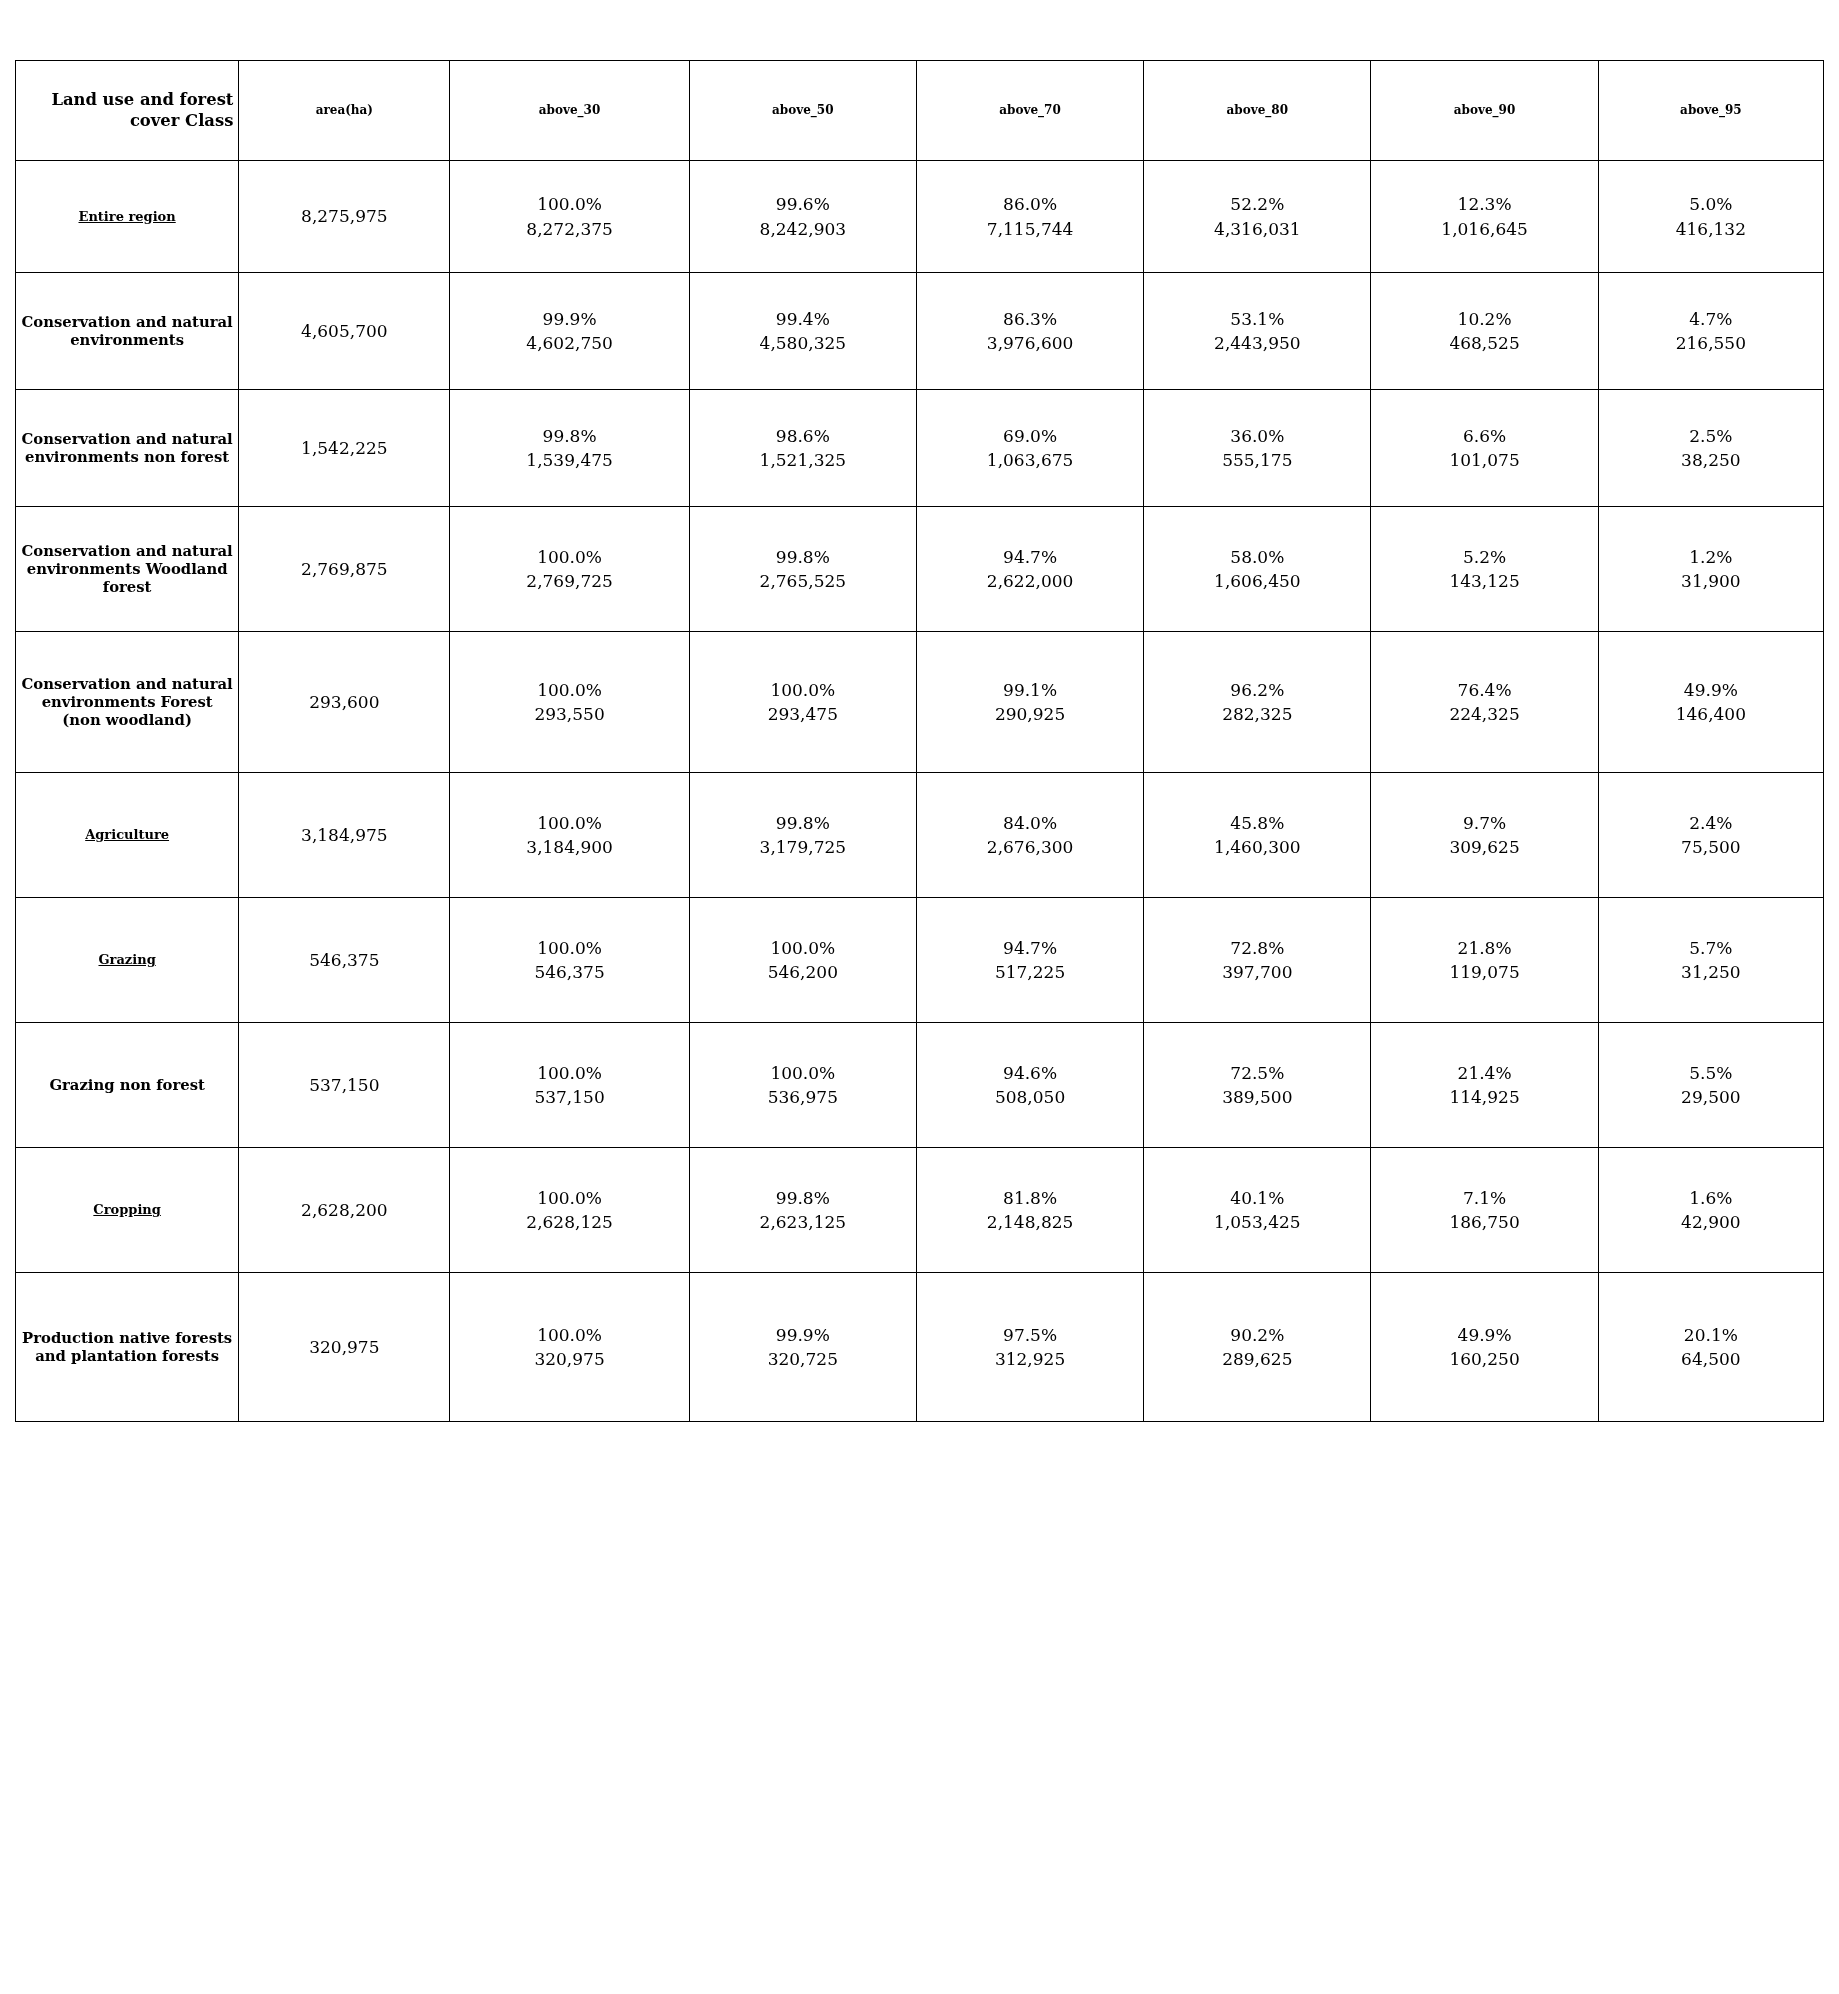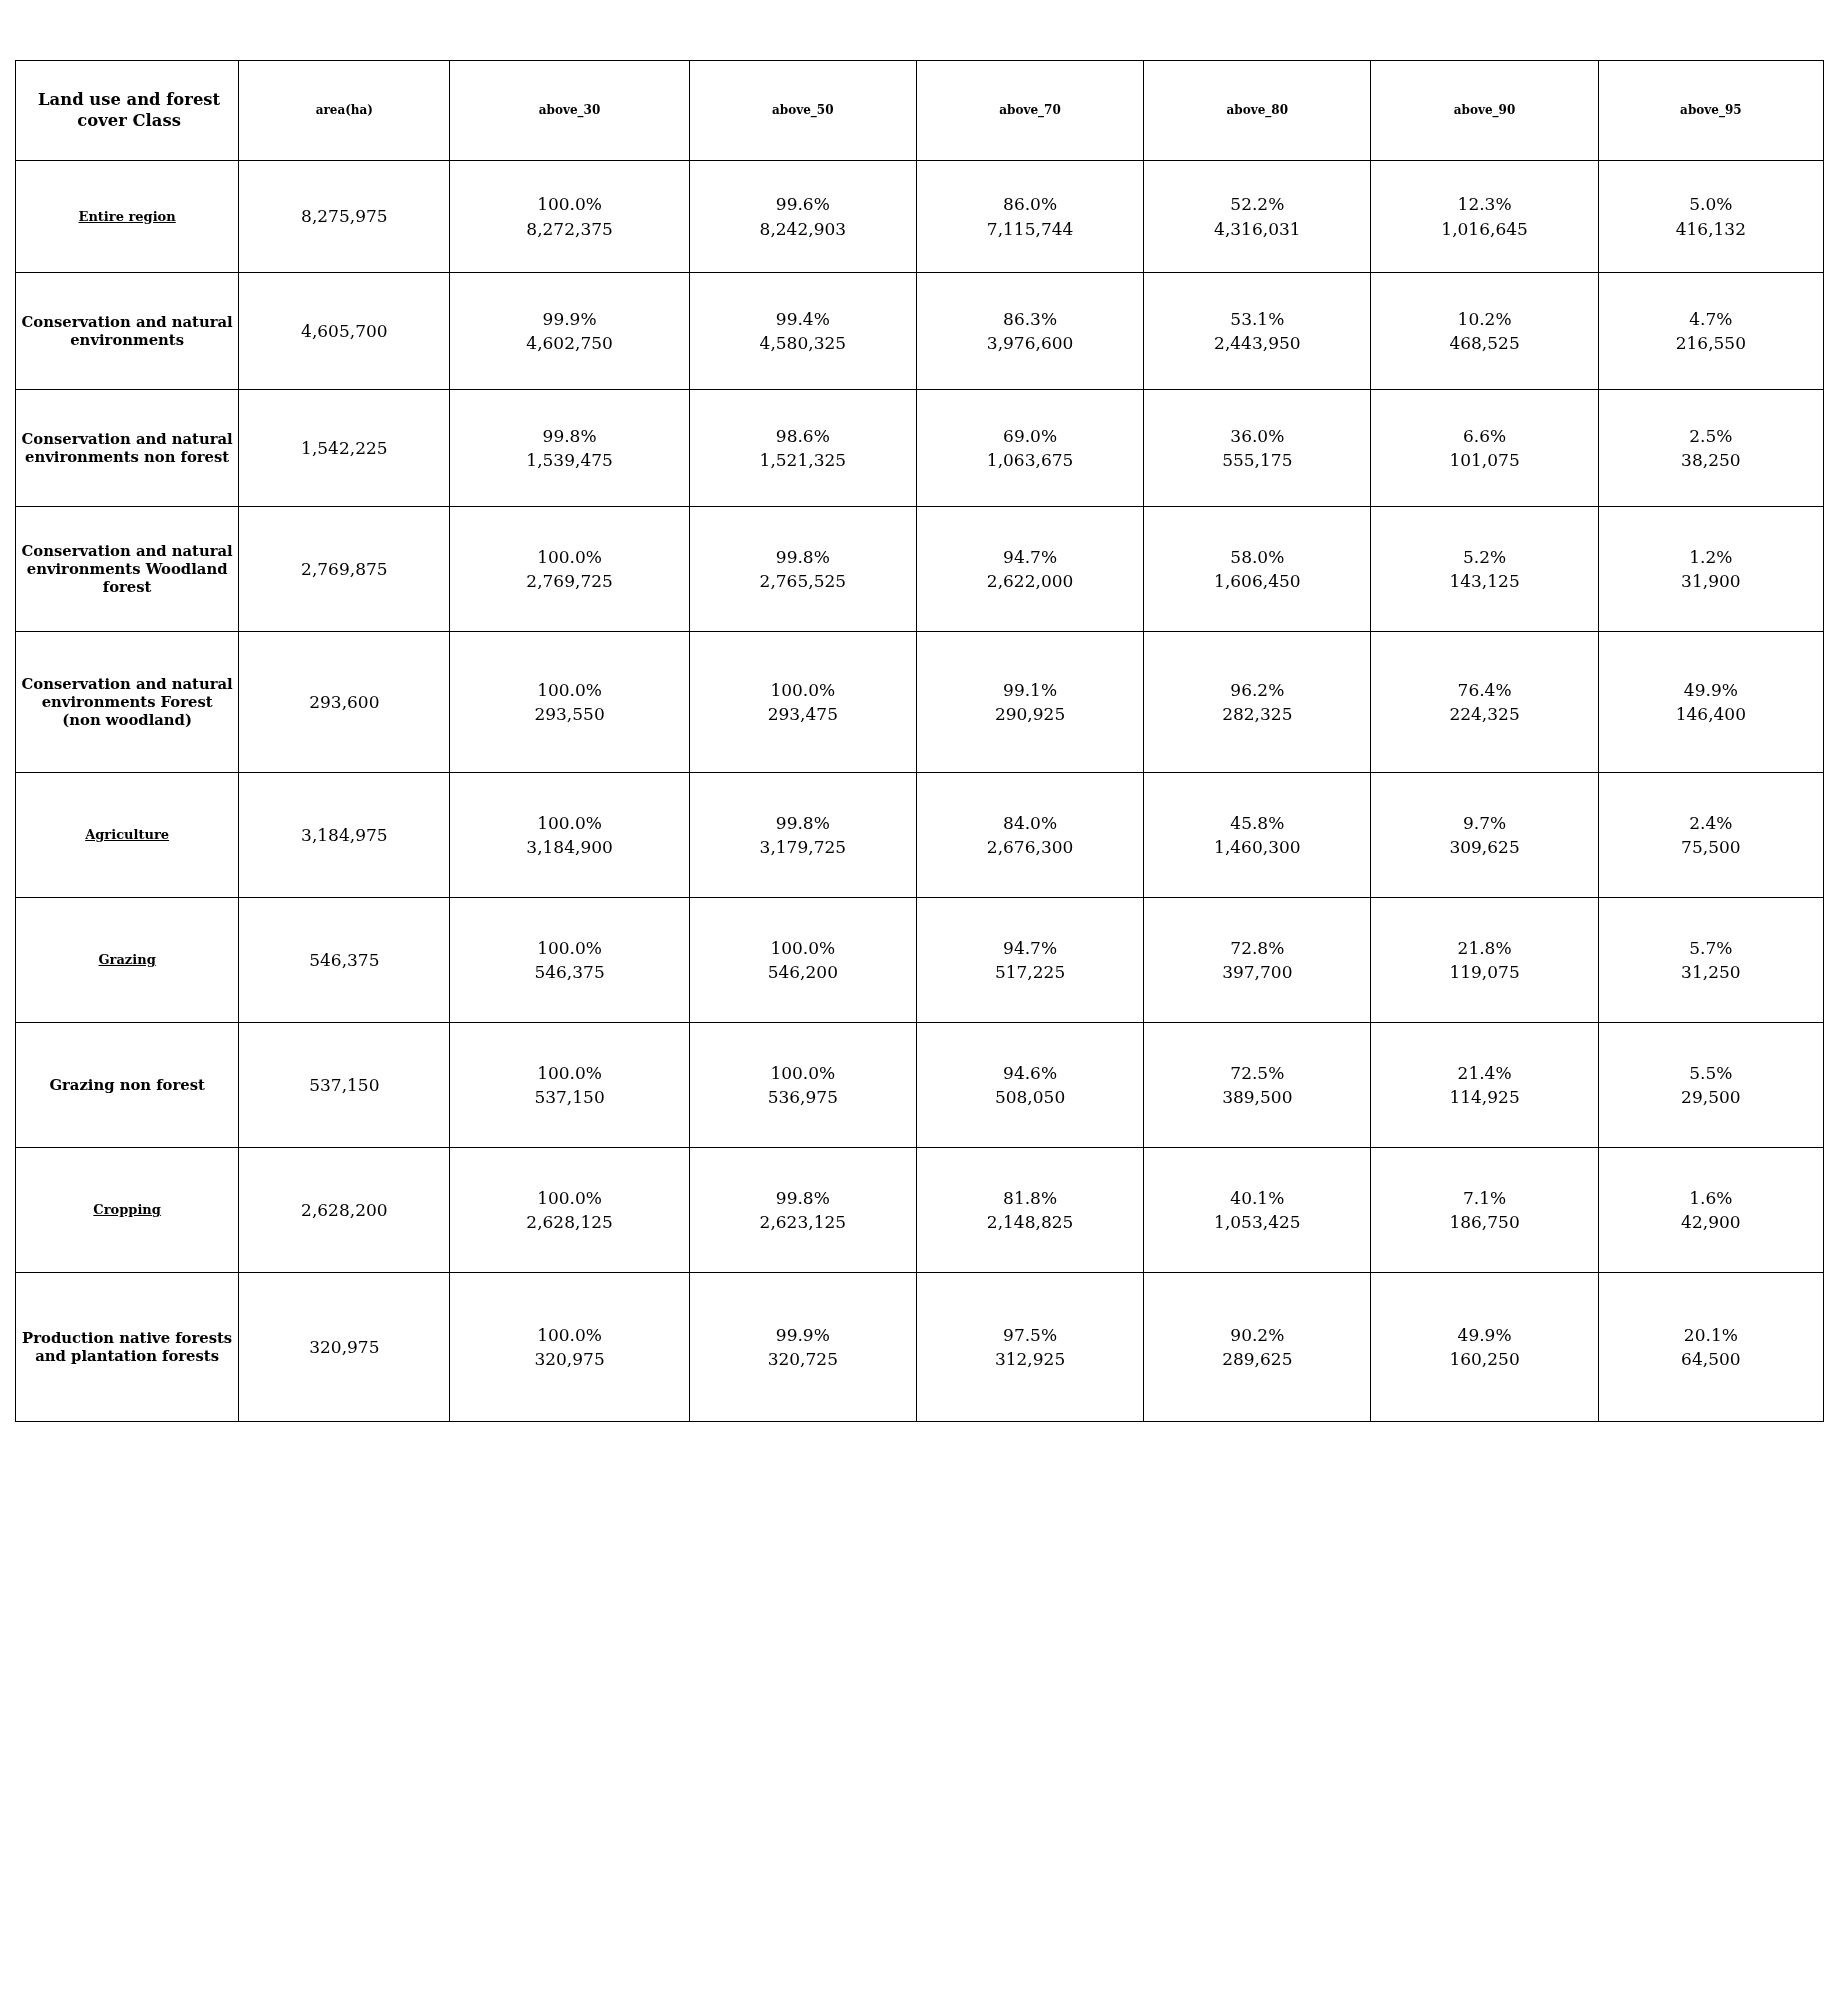--- a/index.html
+++ b/index.html
@@ -56,21 +56,21 @@
     padding: 1.6px 2.4px;
   }
   thead th.col-class {
     font-size: 16.4px;
     padding-left: 8.8px;
     padding-right: 4.8px;
     text-align: left;
   }
   thead th.col-class .hdr-inner {
     display: block;
-    text-align: center;
+    text-align: right;
   }
   
   col.c0 { width: 223px; }
   col.c1 { width: 211px; }
   col.c2 { width: 239px; }
   col.c3 { width: 227px; }
   col.c4 { width: 227px; }
   col.c5 { width: 227px; }
   col.c6 { width: 227px; }
   col.c7 { width: 225px; }

